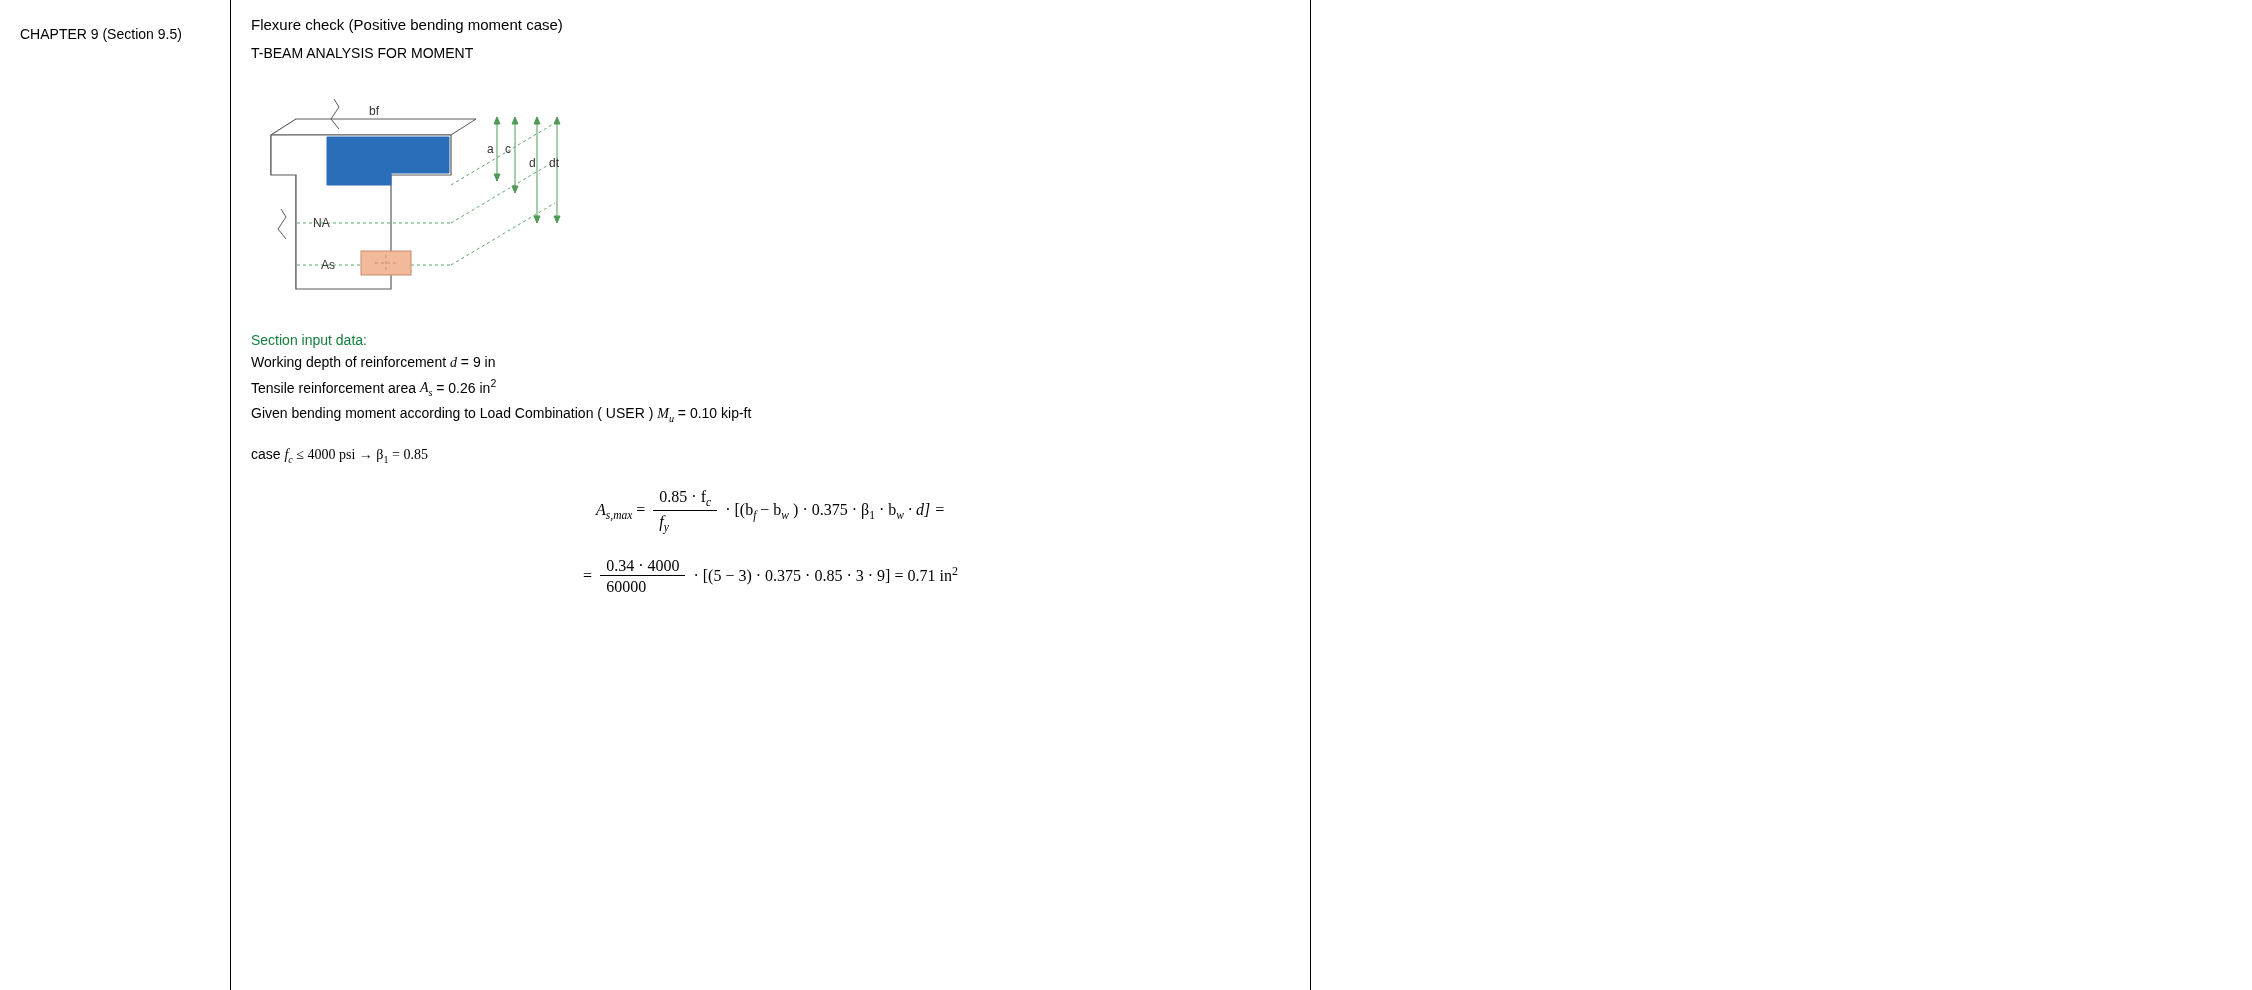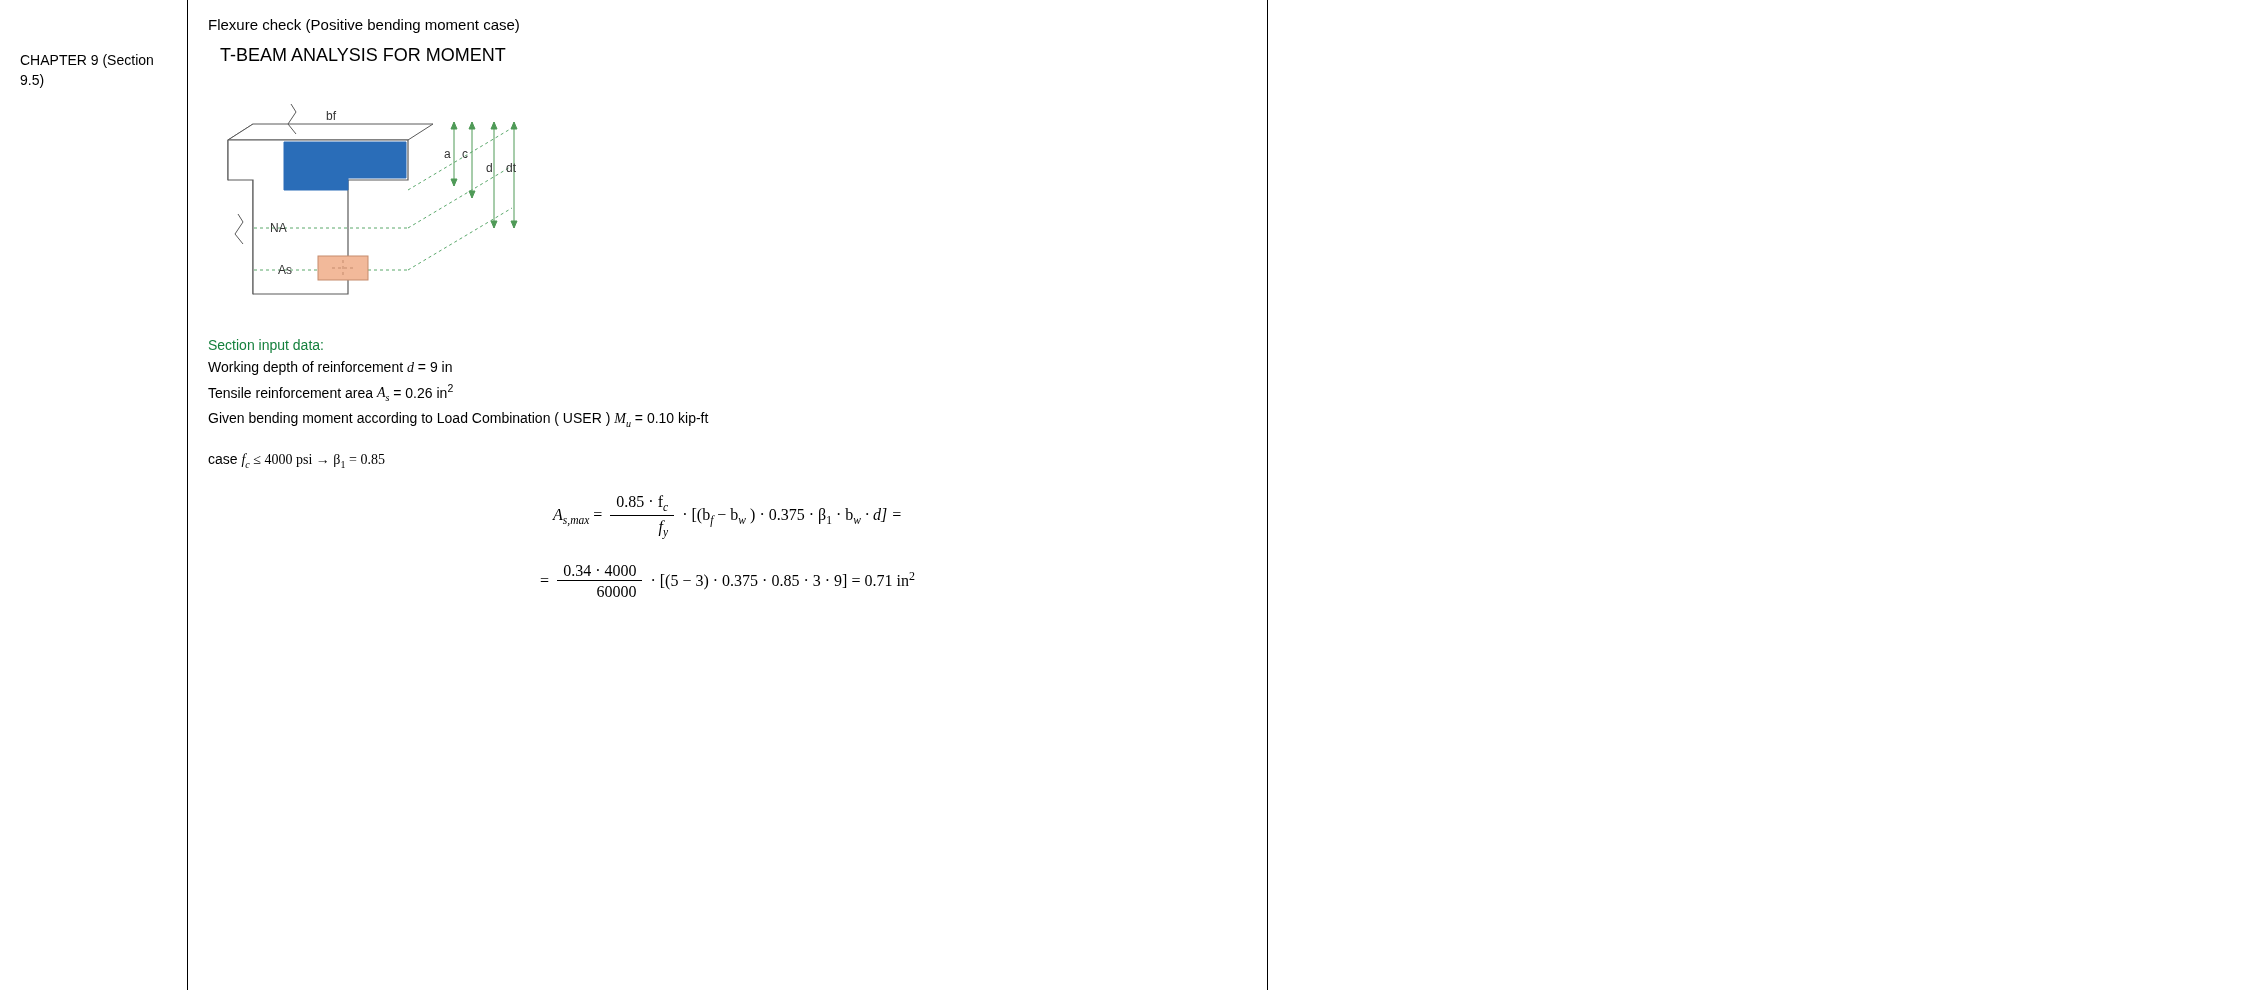--- a/index.html
+++ b/index.html
@@ -1,27 +1,27 @@
 <!DOCTYPE html>
 <html><head>
 <meta charset="utf-8">
 <style>
 html,body{margin:0;padding:0;background:#fff;font-family:"Helvetica Neue",Helvetica,Arial,sans-serif;font-size:14px;color:#000}
 .page{display:flex;min-height:990px}
-.left-col{width:188px;border-right:1px solid #000;padding-top:48px;padding-left:20px;padding-right:10px;box-sizing:border-box}
+.left-col{width:231px;border-right:1px solid #000;padding-top:22px;padding-left:20px;padding-right:10px;box-sizing:border-box}
 .main-col{flex:1;max-width:1080px;border-right:1px solid #000;padding:16px 20px 30px 20px;box-sizing:border-box}
 .right-col{flex:0 0 auto;width:auto}
 h2{font-size:15px;font-weight:400;margin:0 0 12px 0}
-.sub-title{font-size:18px;margin:0 0 14px 12px}
+.sub-title{font-size:14px;margin:0 0 14px 0}
 .blue{color:#15803d}
 .line{margin:2px 0;font-size:14px;line-height:1.45}
 .formula{text-align:center;margin:20px 0;font-family:"Times New Roman",Times,serif;font-size:16px}
 .math{font-family:"Times New Roman",Times,serif;font-style:italic}
 .rm{font-style:normal}
-.frac{display:inline-block;vertical-align:middle;text-align:right;margin:0 4px}
+.frac{display:inline-block;vertical-align:middle;text-align:left;margin:0 4px}
 .frac .num{display:block;border-bottom:1px solid #000;padding:0 6px;line-height:1.2}
 .frac .den{display:block;padding:0 6px;line-height:1.4}
 .diagram-wrap{margin:8px 0 22px 0}
 sub{font-size:0.72em;font-style:italic}
 sup{font-size:0.75em}
 svg text{font-family:Arial,Helvetica,sans-serif;font-size:12px;fill:#333}
 </style>
 </head>
 <body>
 

